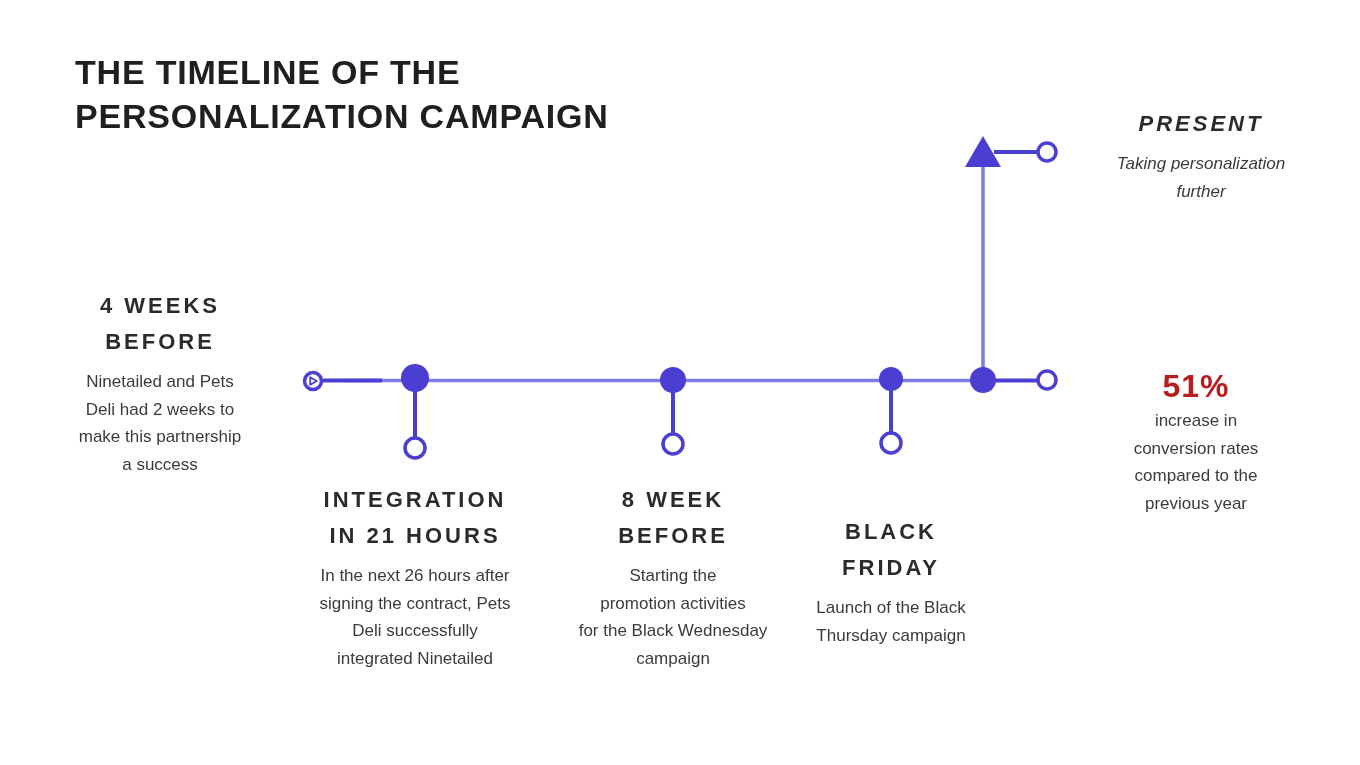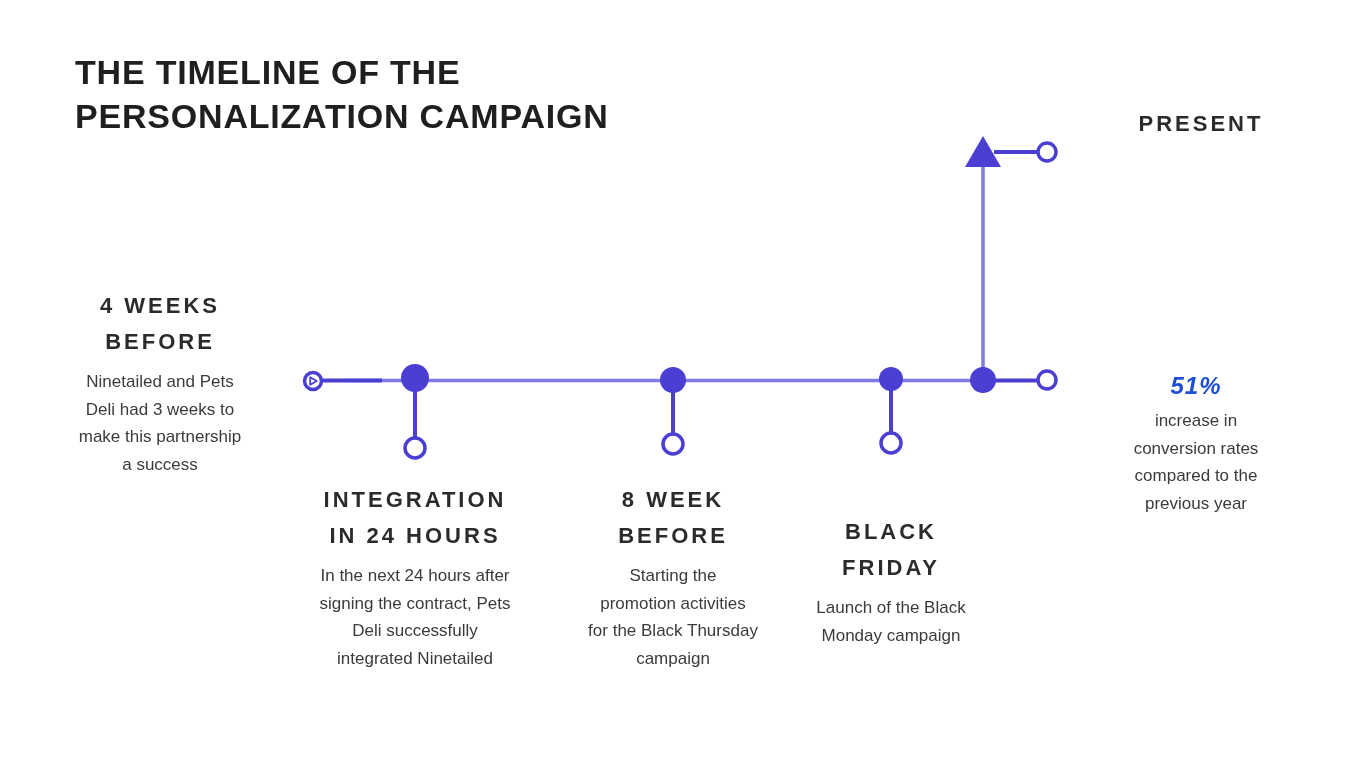--- a/index.html
+++ b/index.html
@@ -31,30 +31,29 @@
     color:var(--heading-text);
     white-space:pre-line;
   }
   .block p{
     margin-top:8px;
     font-size:17px;line-height:27.5px;
     color:var(--body-text);
     white-space:pre-line;
   }
   .block .stat-value{
-    font-size:24px;font-weight:700;
+    font-size:32px;font-weight:700;
     letter-spacing:1px;line-height:36px;
-    color:#1d4ed8;
-    font-style:italic;
+    color:#b91c1c;
   }
   .b-six-weeks{left:48px;top:288px;width:224px;}
   .b-integration{left:285px;top:482px;width:260px;}
   .b-one-week{left:563px;top:482px;width:220px;}
   .b-black-friday{left:791px;top:482px;width:200px;margin-top:32px;}
-  .b-present{left:1091px;top:106px;width:220px;}
+  .b-present{left:1091px;top:106px;width:220px;font-style:italic;}
   .b-stat{left:1096px;top:368px;width:200px;}
   .b-stat p{margin-top:3px;}
   svg.timeline{position:absolute;left:0;top:0;}
   .line-light{stroke:var(--accent-light);stroke-width:3.5;fill:none;}
   .line-dark{stroke:var(--accent);stroke-width:4;fill:none;}
   .dot{fill:var(--accent);}
   .ring{fill:var(--background);stroke:var(--accent);stroke-width:3.5;}
   .arrow{fill:var(--accent);}
   .play-tri{fill:none;stroke:var(--accent);stroke-width:1.8;stroke-linejoin:round;}
 </style>
@@ -94,52 +93,54 @@
     <line class="line-dark" x1="994" y1="152" x2="1038" y2="152"></line>
     <circle class="ring" cx="1047" cy="152" r="9"></circle>
     <circle class="dot" cx="983" cy="380" r="13"></circle>
     <circle class="ring" cx="1047" cy="380" r="9"></circle>
   </svg>
 
   <div class="block b-six-weeks">
     <h2>4 WEEKS
 BEFORE</h2>
     <p>Ninetailed and Pets
-Deli had 3 weeks to
+Deli had 2 weeks to
 make this partnership
 a success</p>
   </div>
 
   <div class="block b-integration">
     <h2>INTEGRATION
-IN 24 HOURS</h2>
-    <p>In the next 24 hours after
+IN 21 HOURS</h2>
+    <p>In the next 26 hours after
 signing the contract, Pets
 Deli successfully
 integrated Ninetailed</p>
   </div>
 
   <div class="block b-one-week">
     <h2>8 WEEK
 BEFORE</h2>
     <p>Starting the
 promotion activities
-for the Black Thursday
+for the Black Wednesday
 campaign</p>
   </div>
 
   <div class="block b-black-friday">
     <h2>BLACK
 FRIDAY</h2>
     <p>Launch of the Black
-Monday campaign</p>
+Thursday campaign</p>
   </div>
 
   <div class="block b-present">
     <h2>PRESENT</h2>
+    <p>Taking personalization
+further</p>
   </div>
 
   <div class="block b-stat">
     <div class="stat-value">51%</div>
     <p>increase in
 conversion rates
 compared to the
 previous year</p>
   </div>
 

